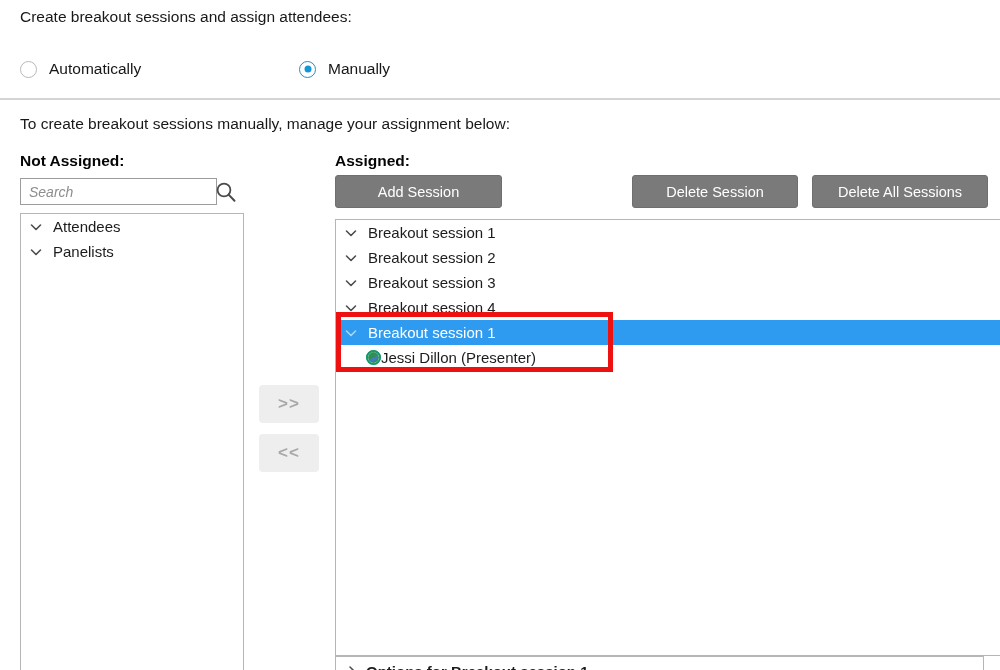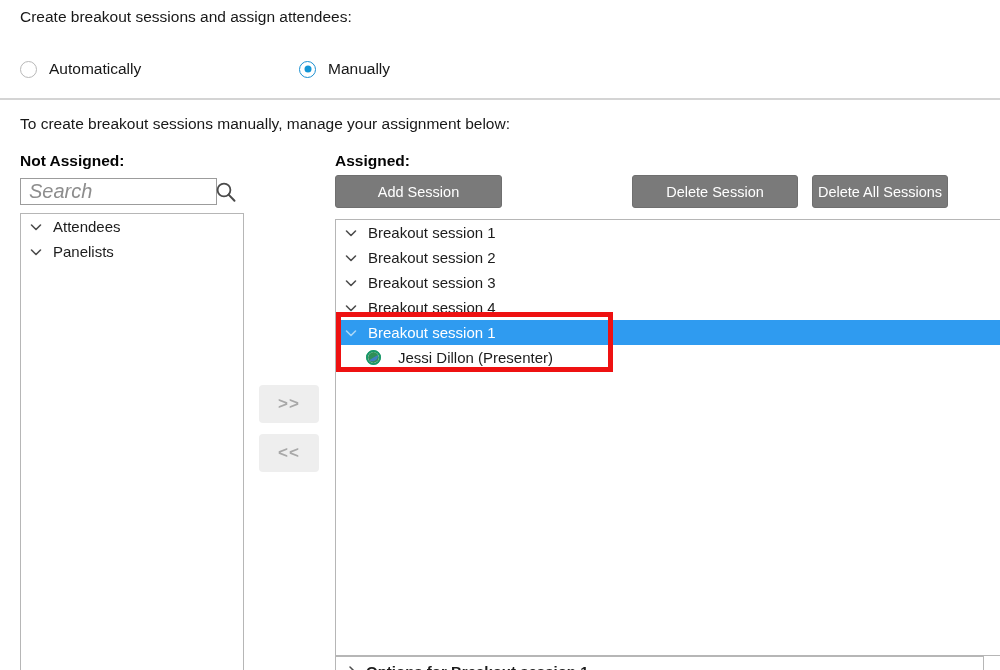--- a/index.html
+++ b/index.html
@@ -112,21 +112,21 @@
     width: 197px;
     height: 27px;
   }
   .search-input {
     width: 100%;
     height: 100%;
     box-sizing: border-box;
     border: 1px solid #9c9c9c;
     background: #fff;
     font-family: "Liberation Sans", sans-serif;
-    font-size: 20px;
+    font-size: 14px;
     font-style: italic;
     color: #6b6b6b;
     padding: 12px 8px;
     outline: none;
   }
   .search-input::placeholder {
     color: #8d8d8d;
     font-style: italic;
     opacity: 1;
   }
@@ -179,21 +179,21 @@
   }
   .tree-row .tree-label { margin-left: 2px; }
 
   .tree-row.selected {
     background: #2f9bf0;
     color: #ffffff;
   }
   .tree-row.child {
     padding-left: 30px;
   }
-  .tree-row.child .tree-label { margin-left: 17px; }
+  .tree-row.child .tree-label { margin-left: 0; }
 
   .presenter-dot {
     width: 15px;
     height: 15px;
     flex: 0 0 auto;
   }
 
   
   .xfer-btn {
     position: absolute;
@@ -222,21 +222,21 @@
     border-radius: 3px;
     color: #ffffff;
     font-family: "Liberation Sans", sans-serif;
     font-size: 14.5px;
     cursor: pointer;
     padding: 0;
     white-space: nowrap;
   }
   .act-btn.add        { left: 335px; top: 175px; width: 167px; }
   .act-btn.del        { left: 632px; top: 175px; width: 166px; }
-  .act-btn.delall     { left: 812px; top: 175px; width: 136px; }
+  .act-btn.delall     { left: 812px; top: 175px; width: 176px; }
 
   
   .red-box {
     position: absolute;
     left: 336px;
     top: 312px;
     width: 277px;
     height: 60px;
     border: 5px solid #ee1111;
     box-sizing: border-box;

